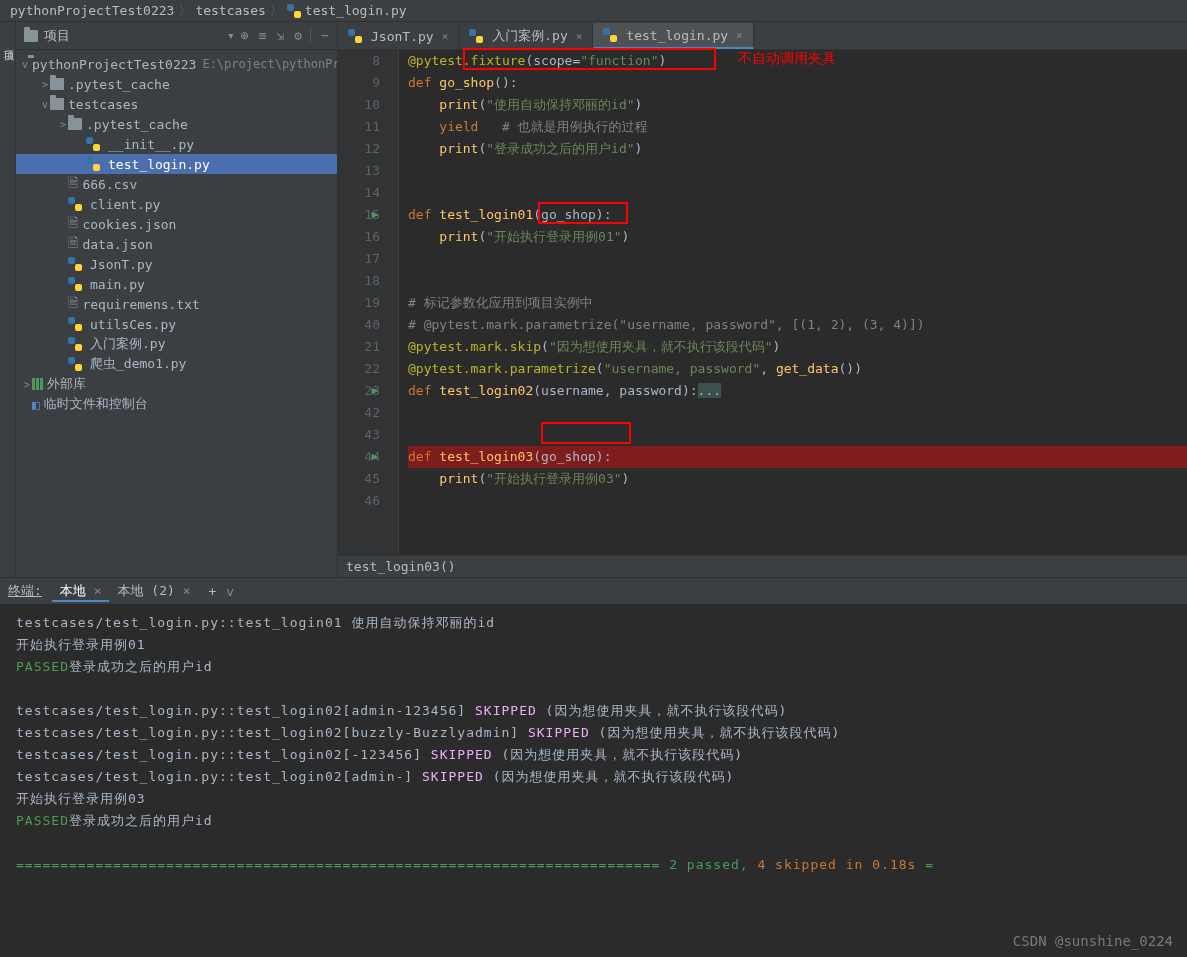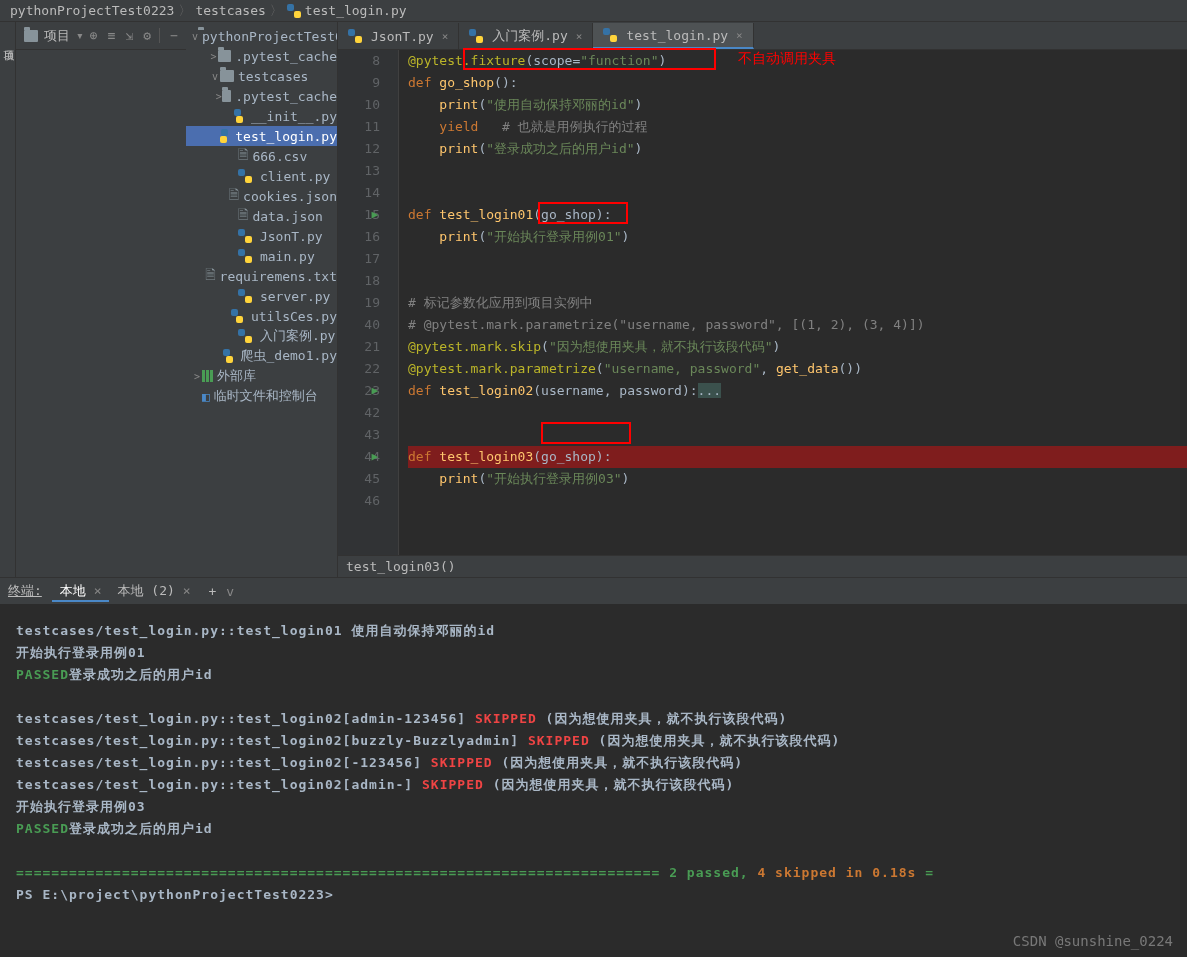--- a/index.html
+++ b/index.html
@@ -8,21 +8,21 @@
 .bc-item { color:#bbb; }
 .bc-sep { color:#666; margin:0 4px; }
 .pyicon { width:14px; height:14px; display:inline-block; position:relative; margin-right:4px; vertical-align:middle; }
 .pyicon::before { content:""; position:absolute; width:7px; height:7px; background:#3572a5; border-radius:2px; top:0; left:0; }
 .pyicon::after { content:""; position:absolute; width:7px; height:7px; background:#ffd43b; border-radius:2px; bottom:0; right:0; }
 
 .main { display:flex; height:555px; }
 .sidebar-left { width:16px; background:#3c3f41; border-right:1px solid #323232; display:flex; flex-direction:column; align-items:center; padding-top:20px; }
 .side-label { writing-mode:vertical-lr; font-size:11px; color:#bbb; }
 
-.projpanel { width:322px; background:#3c3f41; border-right:1px solid #323232; display:flex; }
+.projpanel { width:322px; background:#3c3f41; border-right:1px solid #323232; display:flex; flex-direction:column; }
 .proj-header { height:28px; display:flex; align-items:center; padding:0 8px; border-bottom:1px solid #323232; gap:6px; }
 .folder-ic { width:14px; height:12px; background:#87939a; display:inline-block; border-radius:1px; position:relative; }
 .folder-ic::before { content:""; position:absolute; top:-3px; left:0; width:6px; height:3px; background:#87939a; border-radius:1px 1px 0 0; }
 .proj-header .title { flex:1; color:#bbb; }
 .proj-tools { margin-left:auto; display:flex; gap:10px; color:#888; }
 .proj-tools span { cursor:pointer; }
 
 .tree { flex:1; overflow:auto; padding:4px 0; }
 .tree-row { display:flex; align-items:center; height:20px; padding-left:6px; white-space:nowrap; }
 .tree-row.sel { background:#4b6eaf; color:#fff; }
@@ -55,23 +55,23 @@
 .redbox { position:absolute; border:2px solid #ff0000; pointer-events:none; }
 .redtext { color:#ff0000; position:absolute; font-size:14px; }
 .vline { position:absolute; left:0; top:0; bottom:0; width:1px; background:#404040; }
 
 .crumb-bottom { height:22px; background:#3c3f41; padding:0 8px; line-height:22px; color:#bbb; border-top:1px solid #323232; }
 
 .termwrap { border-top:1px solid #323232; background:#2b2b2b; }
 .term-tabs { height:26px; background:#3c3f41; display:flex; align-items:center; padding:0 8px; gap:10px; }
 .term-tab { padding:2px 8px; color:#bbb; cursor:pointer; }
 .term-tab.active { border-bottom:2px solid #4a88c7; color:#fff; }
-.term-body { padding:16px 16px; font-family:Consolas,monospace; font-size:13px; line-height:22px; letter-spacing:1px;font-weight:bold; }
+.term-body { padding:8px 16px; font-family:Consolas,monospace; font-size:13px; line-height:22px; letter-spacing:1px; }
 .passed { color:#499c54; }
-.skipped { color:#ef4444; }
+.skipped { color:#f0abfc; }
 .summ-line { color:#499c54; }
 .summ-warn { color:#cc7832; }
 .watermark { position:absolute; bottom:8px; right:14px; color:#999; font-size:14px; opacity:.7; }
 </style>
 </head>
 <body>
 
 <div class="topbar">
   <span class="bc-item">pythonProjectTest0223</span>
   <span class="bc-sep">〉</span>
@@ -171,26 +171,20 @@
           <span class="indent" style="width:36px"></span>
           <span class="arrow"></span>
           <span class="pyicon"></span>
           <span class="tree-label">main.py</span>
         </div>
         <div class="tree-row">
           <span class="indent" style="width:36px"></span>
           <span class="arrow"></span>
           <span class="ic-txt">🗎</span>
           <span class="tree-label">requiremens.txt</span>
-        </div>
-        <div class="tree-row">
-          <span class="indent" style="width:36px"></span>
-          <span class="arrow"></span>
-          <span class="pyicon"></span>
-          <span class="tree-label">server.py</span>
         </div>
         <div class="tree-row">
           <span class="indent" style="width:36px"></span>
           <span class="arrow"></span>
           <span class="pyicon"></span>
           <span class="tree-label">utilsCes.py</span>
         </div>
         <div class="tree-row">
           <span class="indent" style="width:36px"></span>
           <span class="arrow"></span>
@@ -309,17 +303,16 @@
       <div><span class="passed">PASSED</span>登录成功之后的用户id</div>
       <div>&nbsp;</div>
       <div>testcases/test_login.py::test_login02[admin-123456] <span class="skipped">SKIPPED</span> (因为想使用夹具，就不执行该段代码)</div>
       <div>testcases/test_login.py::test_login02[buzzly-Buzzlyadmin] <span class="skipped">SKIPPED</span> (因为想使用夹具，就不执行该段代码)</div>
       <div>testcases/test_login.py::test_login02[-123456] <span class="skipped">SKIPPED</span> (因为想使用夹具，就不执行该段代码)</div>
       <div>testcases/test_login.py::test_login02[admin-] <span class="skipped">SKIPPED</span> (因为想使用夹具，就不执行该段代码)</div>
       <div>开始执行登录用例03</div>
       <div><span class="passed">PASSED</span>登录成功之后的用户id</div>
       <div>&nbsp;</div>
       <div><span class="summ-line">========================================================================= </span><span class="passed">2 passed</span><span class="summ-line">, </span><span class="summ-warn">4 skipped</span><span class="summ-warn"> in 0.18s</span><span class="summ-line"> =</span></div>
-      <div>PS E:\project\pythonProjectTest0223&gt;</div>
     </div>
 </div>
 
 <div class="watermark">CSDN @sunshine_0224</div>
 
 </body></html>

